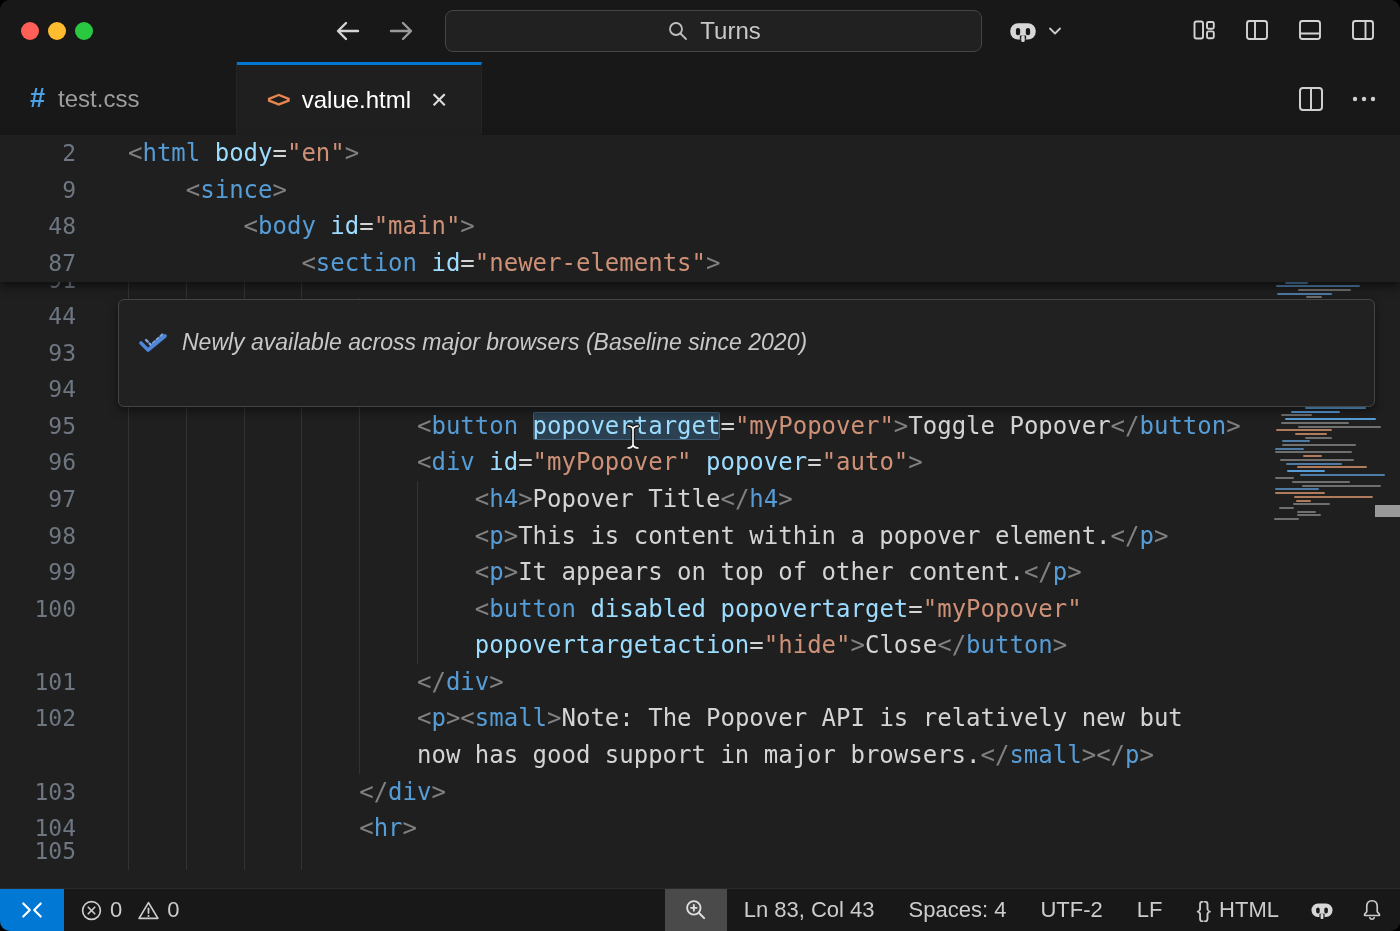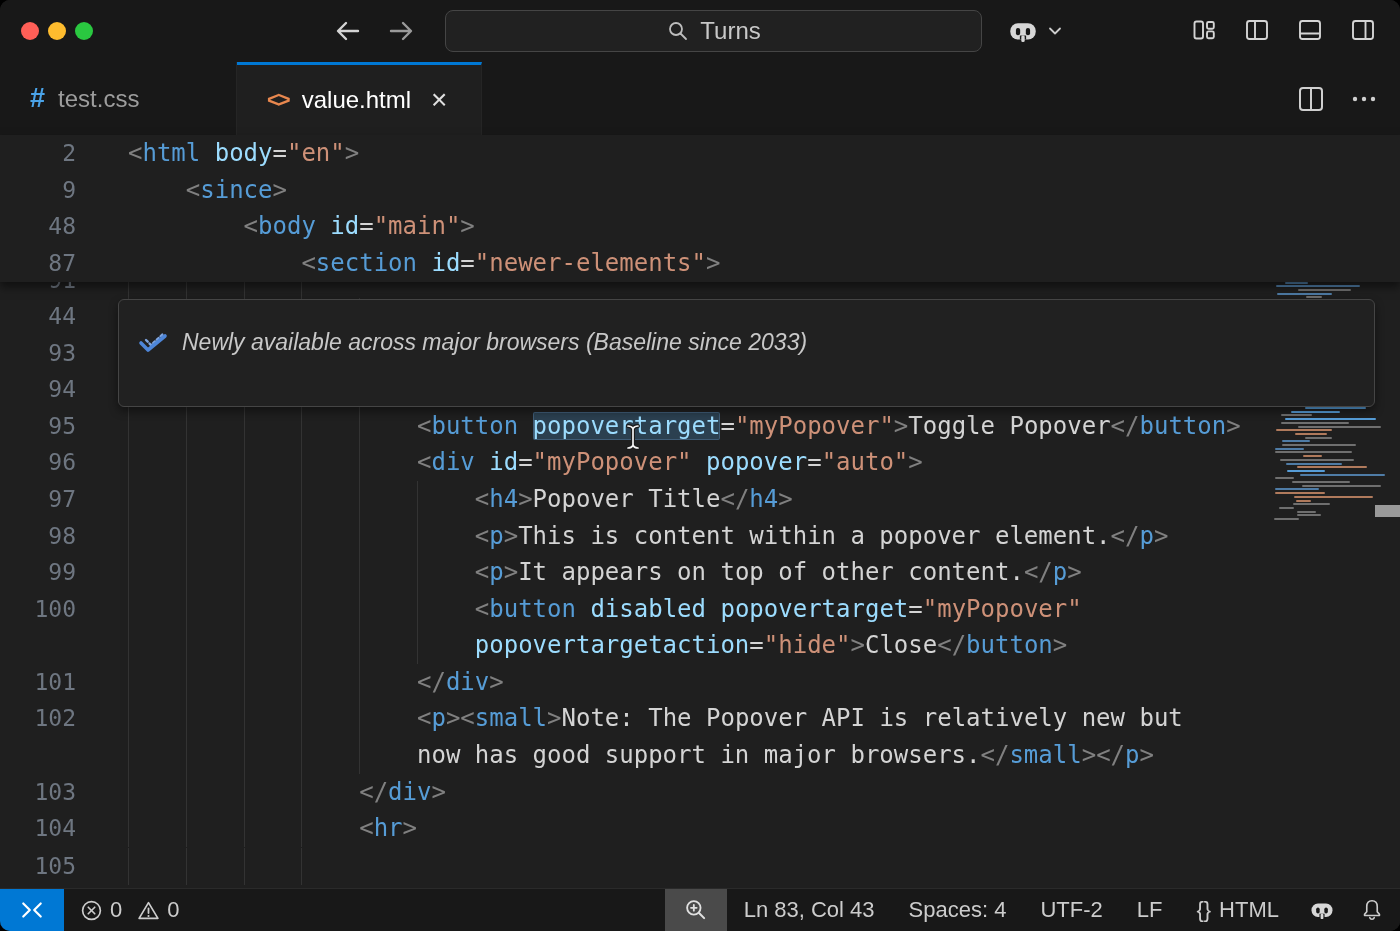--- a/index.html
+++ b/index.html
@@ -152,21 +152,21 @@
         <div class="crow" style="top: 346.05px;"><span class="lnum">97</span><span class="ccode"><i class="guide" style="left: 0ch;"></i><i class="guide" style="left: 4ch;"></i><i class="guide" style="left: 8ch;"></i><i class="guide" style="left: 12ch;"></i><i class="guide" style="left: 16ch;"></i><i class="guide" style="left: 20ch;"></i><span class="ctext" style="margin-left: 24ch;"><span class="tk-p">&lt;</span><span class="tk-tag">h4</span><span class="tk-p">&gt;</span><span class="tk-txt">Popover Title</span><span class="tk-p">&lt;/</span><span class="tk-tag">h4</span><span class="tk-p">&gt;</span></span></span></div>
         <div class="crow" style="top: 382.62px;"><span class="lnum">98</span><span class="ccode"><i class="guide" style="left: 0ch;"></i><i class="guide" style="left: 4ch;"></i><i class="guide" style="left: 8ch;"></i><i class="guide" style="left: 12ch;"></i><i class="guide" style="left: 16ch;"></i><i class="guide" style="left: 20ch;"></i><span class="ctext" style="margin-left: 24ch;"><span class="tk-p">&lt;</span><span class="tk-tag">p</span><span class="tk-p">&gt;</span><span class="tk-txt">This is content within a popover element.</span><span class="tk-p">&lt;/</span><span class="tk-tag">p</span><span class="tk-p">&gt;</span></span></span></div>
         <div class="crow" style="top: 419.19px;"><span class="lnum">99</span><span class="ccode"><i class="guide" style="left: 0ch;"></i><i class="guide" style="left: 4ch;"></i><i class="guide" style="left: 8ch;"></i><i class="guide" style="left: 12ch;"></i><i class="guide" style="left: 16ch;"></i><i class="guide" style="left: 20ch;"></i><span class="ctext" style="margin-left: 24ch;"><span class="tk-p">&lt;</span><span class="tk-tag">p</span><span class="tk-p">&gt;</span><span class="tk-txt">It appears on top of other content.</span><span class="tk-p">&lt;/</span><span class="tk-tag">p</span><span class="tk-p">&gt;</span></span></span></div>
         <div class="crow" style="top: 455.76px;"><span class="lnum">100</span><span class="ccode"><i class="guide" style="left: 0ch;"></i><i class="guide" style="left: 4ch;"></i><i class="guide" style="left: 8ch;"></i><i class="guide" style="left: 12ch;"></i><i class="guide" style="left: 16ch;"></i><i class="guide" style="left: 20ch;"></i><span class="ctext" style="margin-left: 24ch;"><span class="tk-p">&lt;</span><span class="tk-tag">button</span><span class="tk-txt"> </span><span class="tk-attr">disabled</span><span class="tk-txt"> </span><span class="tk-attr">popovertarget</span><span class="tk-eq">=</span><span class="tk-str">"myPopover"</span></span></span></div>
         <div class="crow" style="top: 492.33px;"><span class="lnum"></span><span class="ccode"><i class="guide" style="left: 0ch;"></i><i class="guide" style="left: 4ch;"></i><i class="guide" style="left: 8ch;"></i><i class="guide" style="left: 12ch;"></i><i class="guide" style="left: 16ch;"></i><i class="guide" style="left: 20ch;"></i><span class="ctext" style="margin-left: 24ch;"><span class="tk-attr">popovertargetaction</span><span class="tk-eq">=</span><span class="tk-str">"hide"</span><span class="tk-p">&gt;</span><span class="tk-txt">Close</span><span class="tk-p">&lt;/</span><span class="tk-tag">button</span><span class="tk-p">&gt;</span></span></span></div>
         <div class="crow" style="top: 528.9px;"><span class="lnum">101</span><span class="ccode"><i class="guide" style="left: 0ch;"></i><i class="guide" style="left: 4ch;"></i><i class="guide" style="left: 8ch;"></i><i class="guide" style="left: 12ch;"></i><i class="guide" style="left: 16ch;"></i><span class="ctext" style="margin-left: 20ch;"><span class="tk-p">&lt;/</span><span class="tk-tag">div</span><span class="tk-p">&gt;</span></span></span></div>
         <div class="crow" style="top: 565.47px;"><span class="lnum">102</span><span class="ccode"><i class="guide" style="left: 0ch;"></i><i class="guide" style="left: 4ch;"></i><i class="guide" style="left: 8ch;"></i><i class="guide" style="left: 12ch;"></i><i class="guide" style="left: 16ch;"></i><span class="ctext" style="margin-left: 20ch;"><span class="tk-p">&lt;</span><span class="tk-tag">p</span><span class="tk-p">&gt;</span><span class="tk-p">&lt;</span><span class="tk-tag">small</span><span class="tk-p">&gt;</span><span class="tk-txt">Note: The Popover API is relatively new but</span></span></span></div>
         <div class="crow" style="top: 602.04px;"><span class="lnum"></span><span class="ccode"><i class="guide" style="left: 0ch;"></i><i class="guide" style="left: 4ch;"></i><i class="guide" style="left: 8ch;"></i><i class="guide" style="left: 12ch;"></i><i class="guide" style="left: 16ch;"></i><span class="ctext" style="margin-left: 20ch;"><span class="tk-txt">now has good support in major browsers.</span><span class="tk-p">&lt;/</span><span class="tk-tag">small</span><span class="tk-p">&gt;</span><span class="tk-p">&lt;/</span><span class="tk-tag">p</span><span class="tk-p">&gt;</span></span></span></div>
         <div class="crow" style="top: 638.61px;"><span class="lnum">103</span><span class="ccode"><i class="guide" style="left: 0ch;"></i><i class="guide" style="left: 4ch;"></i><i class="guide" style="left: 8ch;"></i><i class="guide" style="left: 12ch;"></i><span class="ctext" style="margin-left: 16ch;"><span class="tk-p">&lt;/</span><span class="tk-tag">div</span><span class="tk-p">&gt;</span></span></span></div>
         <div class="crow" style="top: 675.18px;"><span class="lnum">104</span><span class="ccode"><i class="guide" style="left: 0ch;"></i><i class="guide" style="left: 4ch;"></i><i class="guide" style="left: 8ch;"></i><i class="guide" style="left: 12ch;"></i><span class="ctext" style="margin-left: 16ch;"><span class="tk-p">&lt;</span><span class="tk-tag">hr</span><span class="tk-p">&gt;</span></span></span></div>
-        <div class="crow" style="top: 713px;"><span class="lnum">105</span><span class="ccode"><i class="guide" style="left: 0ch;"></i><i class="guide" style="left: 4ch;"></i><i class="guide" style="left: 8ch;"></i><i class="guide" style="left: 12ch;"></i><span class="ctext" style="margin-left: 16ch;"></span></span></div>
+        <div class="crow" style="top: 698px;"><span class="lnum">105</span><span class="ccode"><i class="guide" style="left: 0ch;"></i><i class="guide" style="left: 4ch;"></i><i class="guide" style="left: 8ch;"></i><i class="guide" style="left: 12ch;"></i><span class="ctext" style="margin-left: 16ch;"></span></span></div>
       </div>
 
     <div id="minimap">
         <div class="mbar" style="top: 6px; left: 23px; width: 54px; background: rgb(111, 111, 111);"></div>
         <div class="mbar" style="top: 9.7px; left: 27px; width: 72px; background: rgb(176, 122, 92);"></div>
         <div class="mbar" style="top: 13.4px; left: 21px; width: 25px; background: rgb(111, 111, 111);"></div>
         <div class="mbar" style="top: 17.1px; left: 11px; width: 36px; background: rgb(111, 111, 111);"></div>
         <div class="mbar" style="top: 20.8px; left: 28px; width: 66px; background: rgb(79, 124, 166);"></div>
         <div class="mbar" style="top: 24.5px; left: 12px; width: 22px; background: rgb(111, 111, 111);"></div>
         <div class="mbar" style="top: 28.2px; left: 32px; width: 79px; background: rgb(79, 124, 166);"></div>
@@ -246,21 +246,21 @@
         <div class="crow" style="top: 73.14px;"><span class="lnum">48</span><span class="ccode"><span class="ctext" style="margin-left: 8ch;"><span class="tk-p">&lt;</span><span class="tk-tag">body</span><span class="tk-txt"> </span><span class="tk-attr">id</span><span class="tk-eq">=</span><span class="tk-str">"main"</span><span class="tk-p">&gt;</span></span></span></div>
         <div class="crow" style="top: 109.71px;"><span class="lnum">87</span><span class="ccode"><span class="ctext" style="margin-left: 12ch;"><span class="tk-p">&lt;</span><span class="tk-tag">section</span><span class="tk-txt"> </span><span class="tk-attr">id</span><span class="tk-eq">=</span><span class="tk-str">"newer-elements"</span><span class="tk-p">&gt;</span></span></span></div>
       </div>
 
     <div id="tooltip">
       <div id="tooltip-line2">
         <svg width="34" height="24" viewBox="0 0 34 24">
           <path d="M9 9 L14 14 L26 3" stroke="#7ea4de" stroke-width="2.4" fill="none" stroke-dasharray="2.4,2.6" stroke-linecap="round"></path>
           <path d="M4 12 L11 19 L28 5" stroke="#4e86d8" stroke-width="3.6" fill="none" stroke-linecap="round" stroke-linejoin="round"></path>
         </svg>
-        <span class="baseline-text">Newly available across major browsers (Baseline since 2033)</span>
+        <span class="baseline-text">Newly available across major browsers (Baseline since 2020)</span>
       </div>
     </div>
 
     <svg id="cursor-ibeam" width="16" height="28" viewBox="0 0 16 28">
       <g stroke="#1a1a1a" stroke-width="4" fill="none" stroke-linecap="round">
         <path d="M3 3 C5.5 3 7 4 8 5.5 C9 4 10.5 3 13 3"></path>
           <path d="M8 5 V23"></path>
           <path d="M3 25 C5.5 25 7 24 8 22.5 C9 24 10.5 25 13 25"></path>
       </g>
       <g stroke="#f2f2f2" stroke-width="1.7" fill="none" stroke-linecap="round">

